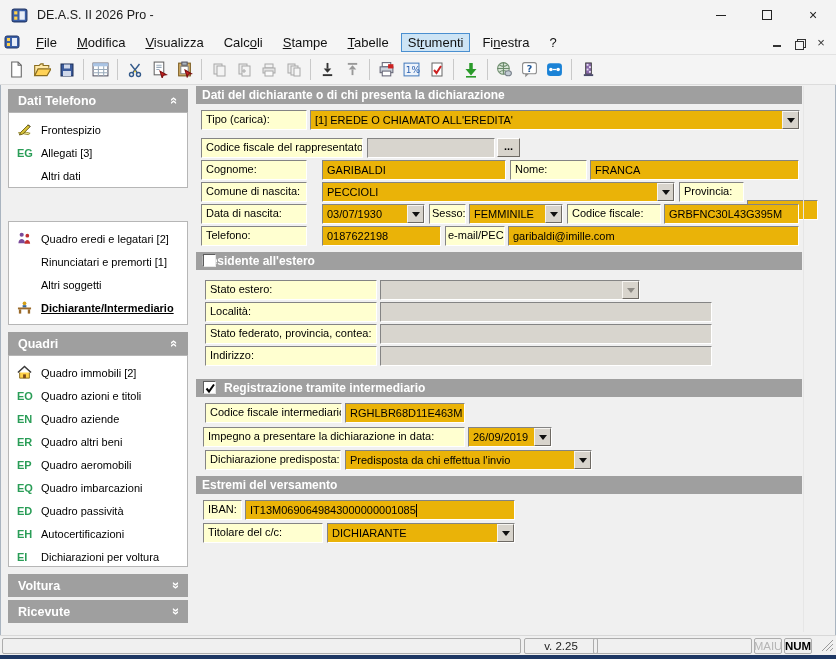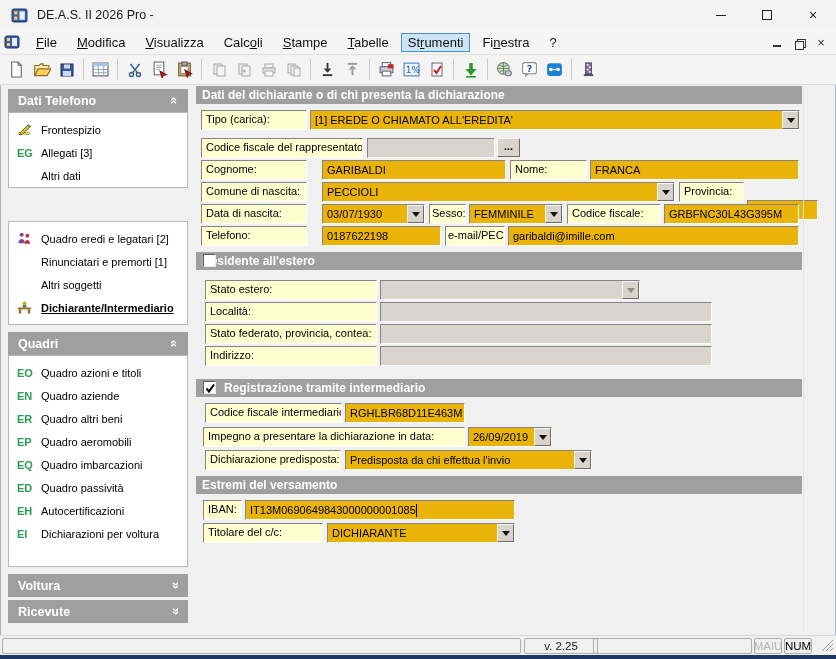--- a/index.html
+++ b/index.html
@@ -59,21 +59,21 @@
   .browse-btn{position:absolute;height:19px;background:#d8d4cc;border:1px solid;border-color:#fff #6e6a64 #6e6a64 #fff;font-size:11px;font-weight:bold;text-align:center;line-height:15px;color:#000}
   .cb{position:absolute;width:13px;height:13px;background:#fff;border:1px solid;border-color:#5c5c5c #e8e8e8 #e8e8e8 #5c5c5c}
   .cb svg{position:absolute;left:0;top:0}
   .caret{width:1px;height:13px;background:#000;flex:0 0 auto}
   .edge-line{position:absolute;background:#e6e6e6}
 
   
   .statusbar{position:absolute;left:0;top:635px;width:836px;height:20px;background:#f0f0f0;border-top:1px solid #d8d8d8}
   .sb-pane{position:absolute;top:2px;height:16px;border:1px solid #adadad;border-radius:2px;font-size:11.5px;display:flex;align-items:center;justify-content:center;color:#222}
   .sb-pane.graytext{color:#b5b5b5}
-  .sb-pane.boldtext{font-weight:normal;color:#000}
+  .sb-pane.boldtext{font-weight:bold;color:#000}
   .grip{position:absolute;right:2px;top:3px}
   .taskbar-strip{position:absolute;left:0;top:655px;width:836px;height:4px;background:#1d3763}
 </style>
 </head>
 <body>
 
 <div class="window">
 
   <div class="titlebar">
     <svg class="appicon" viewBox="0 0 16 16">
@@ -343,20 +343,30 @@
       <span class="sb-label">Dichiarante/Intermediario</span>
     </div>
   </div>
 
   <div class="sb-header" style="top:332px">
     <span>Quadri</span>
       <span class="chev up">«</span>
   </div>
   <div class="sb-panel" style="top:355px;height:212px">
     <div class="sb-item">
+      <span class="sb-ico">
+          <svg width="15" height="15" viewBox="0 0 16 16">
+            <path d="M1 8l7-6.5L15 8" fill="none" stroke="#3a3a3a" stroke-width="1.6"></path>
+            <path d="M2.8 8v6h10.4V8" fill="#ffd24a" stroke="#8a6d1f"></path>
+            <rect x="6.5" y="10" width="3" height="4" fill="#7a4a1a"></rect>
+          </svg>
+        </span>
+      <span class="sb-label">Quadro immobili [2]</span>
+    </div>
+    <div class="sb-item">
         <span class="sb-prefix">EO</span>
         <span class="sb-label">Quadro azioni e titoli</span>
       </div>
     <div class="sb-item">
         <span class="sb-prefix">EN</span>
         <span class="sb-label">Quadro aziende</span>
       </div>
     <div class="sb-item">
         <span class="sb-prefix">ER</span>
         <span class="sb-label">Quadro altri beni</span>

